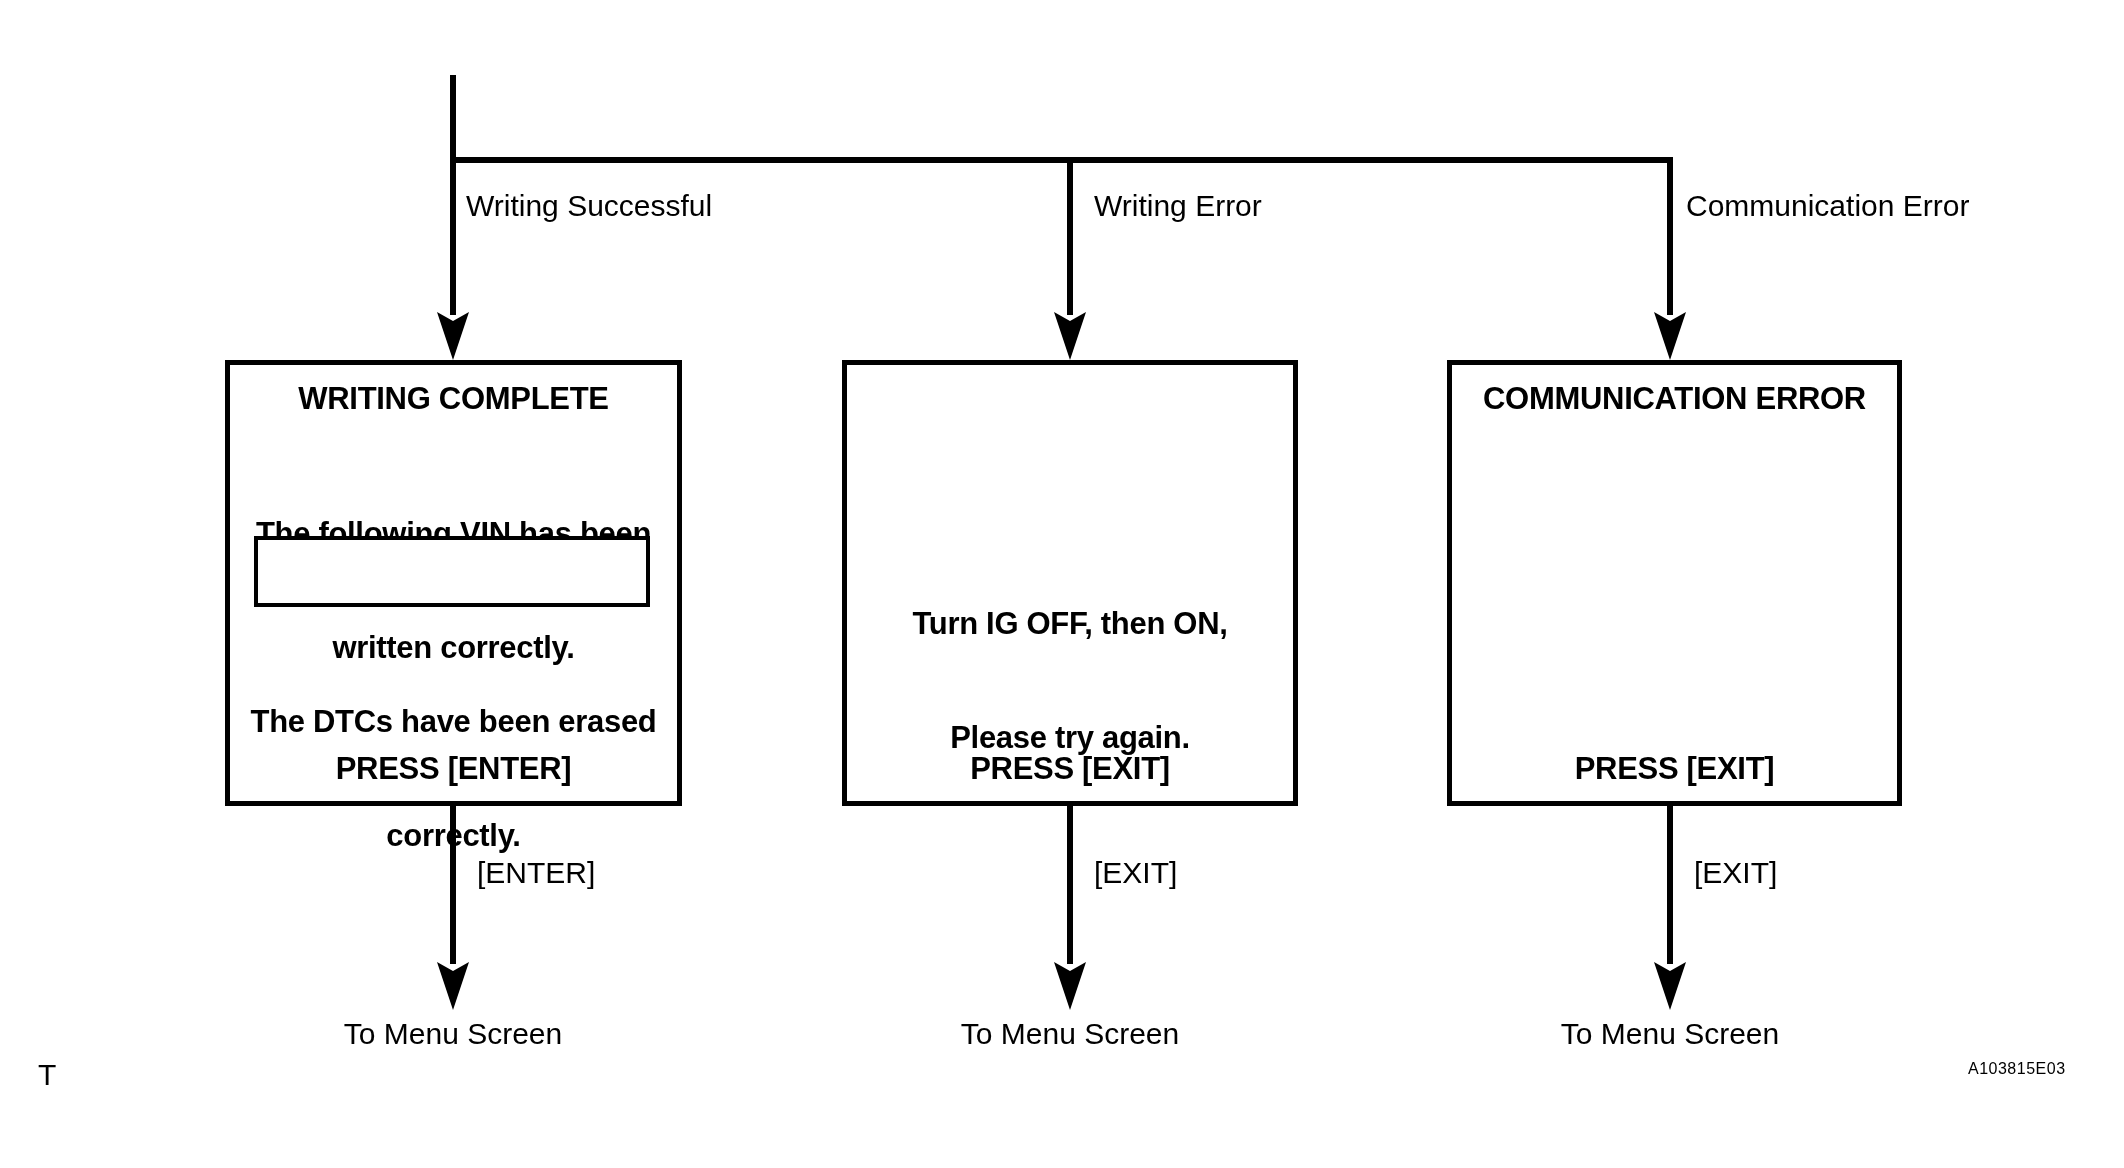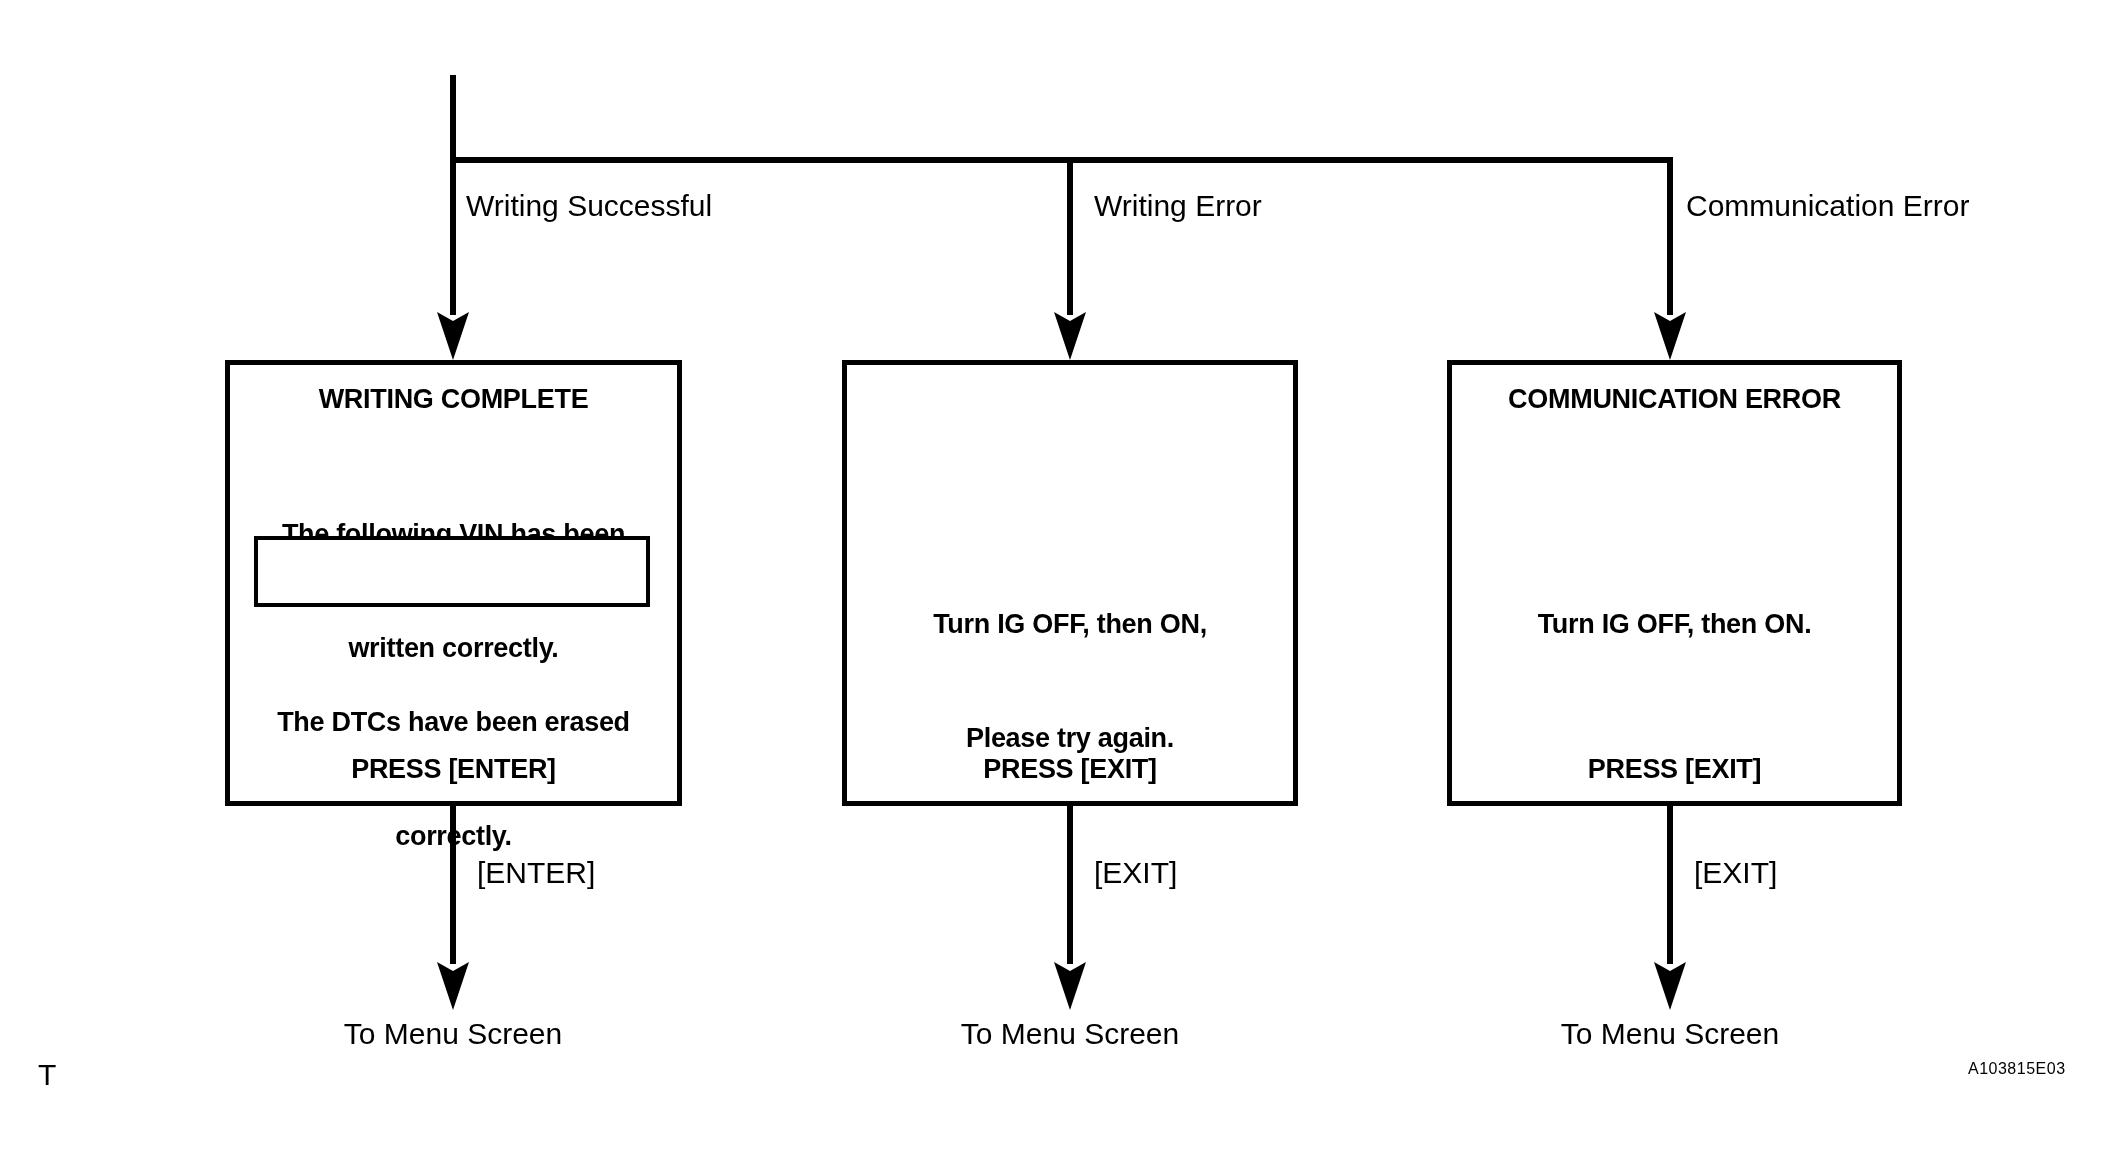--- a/index.html
+++ b/index.html
@@ -38,21 +38,21 @@
     border: 5px solid #000000;
     background: #ffffff;
     box-sizing: border-box;
   }
   .box-text {
     position: absolute;
     left: 0;
     right: 0;
     text-align: center;
     font-weight: 700;
-    font-size: 27px;
+    font-size: 31px;
     line-height: 38px;
     letter-spacing: -0.3px;
     white-space: pre;
   }
   .vin-field {
     position: absolute;
     left: 24px;
     top: 171px;
     width: 396px;
     height: 71px;
@@ -126,23 +126,20 @@
   <div class="screen-box" style="left:842px; width:456px;">
     <div class="box-text" style="top:164px;">
       <div>Turn IG OFF, then ON,</div>
       <div>Please try again.</div>
     </div>
     <div class="box-text" style="top:385px;">PRESS [EXIT]</div>
   </div>
 
   <div class="screen-box" style="left:1447px; width:455px;">
     <div class="box-text" style="top:15px;">COMMUNICATION ERROR</div>
-    <div class="box-text" style="top:164px;">
-      <div>Turn IG OFF, then ON.</div>
-    </div>
     <div class="box-text" style="top:385px;">PRESS [EXIT]</div>
   </div>
 
   <div class="line" style="left:450px; top:806px; width:6px; height:158px;"></div>
   <div class="arrowhead" style="left:437px; top:962px;">
     <svg viewBox="0 0 32 48">
         <polygon points="0,0 16,9 32,0 16,48" fill="#000000"></polygon>
       </svg>
   </div>
   <div class="line" style="left:1067px; top:806px; width:6px; height:158px;"></div>

